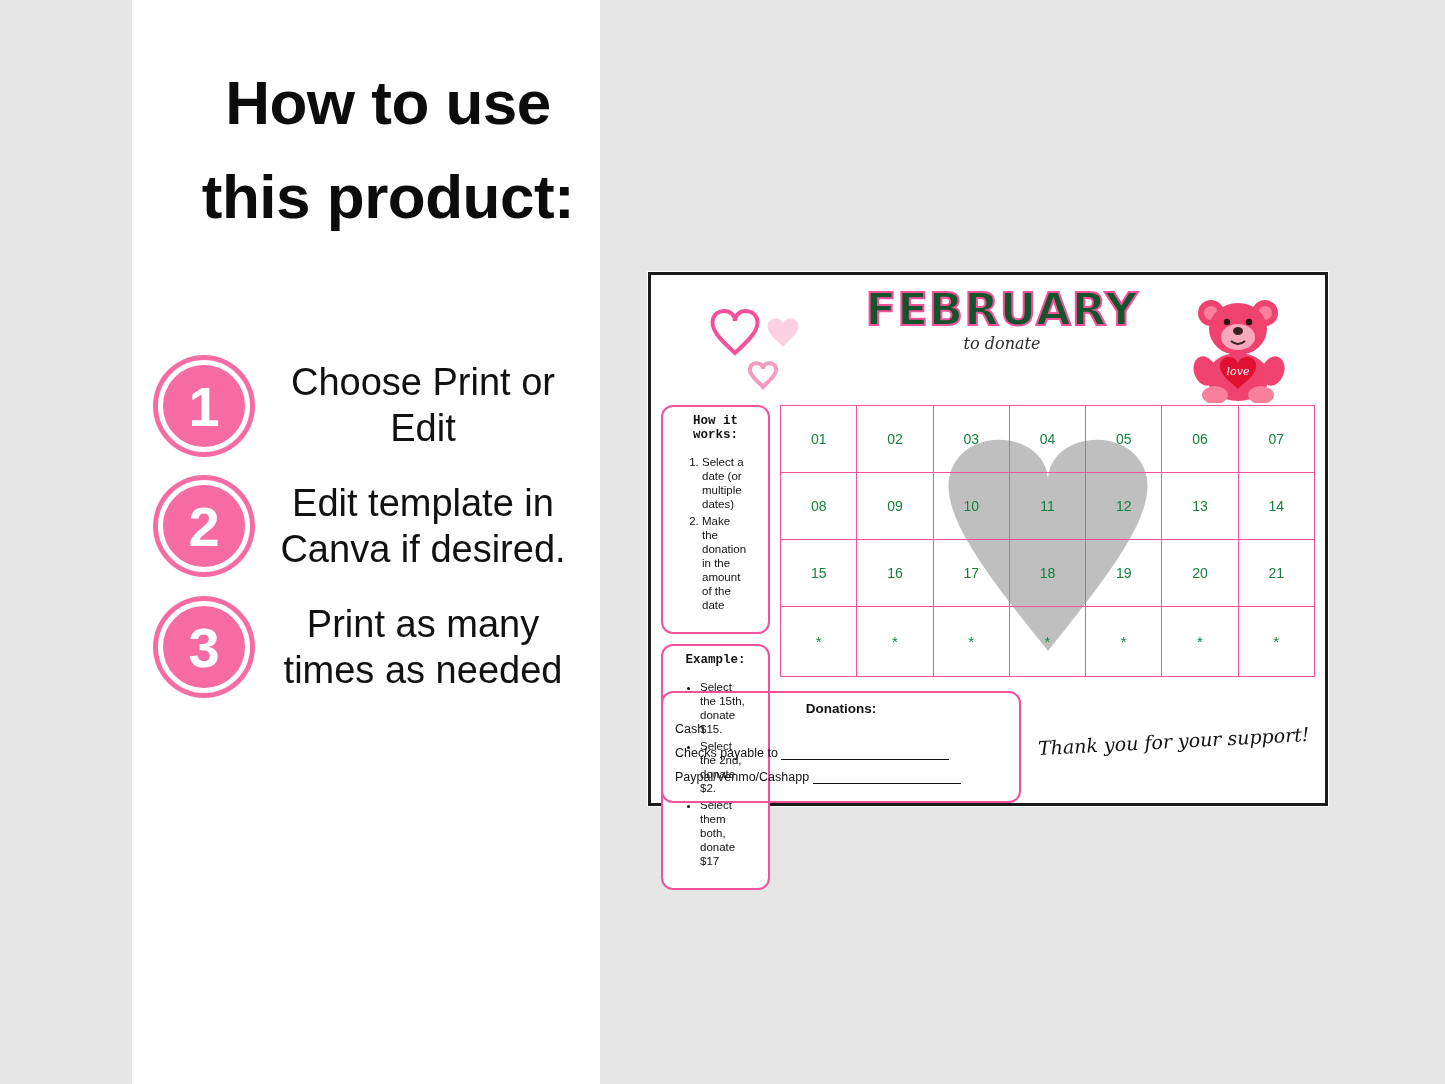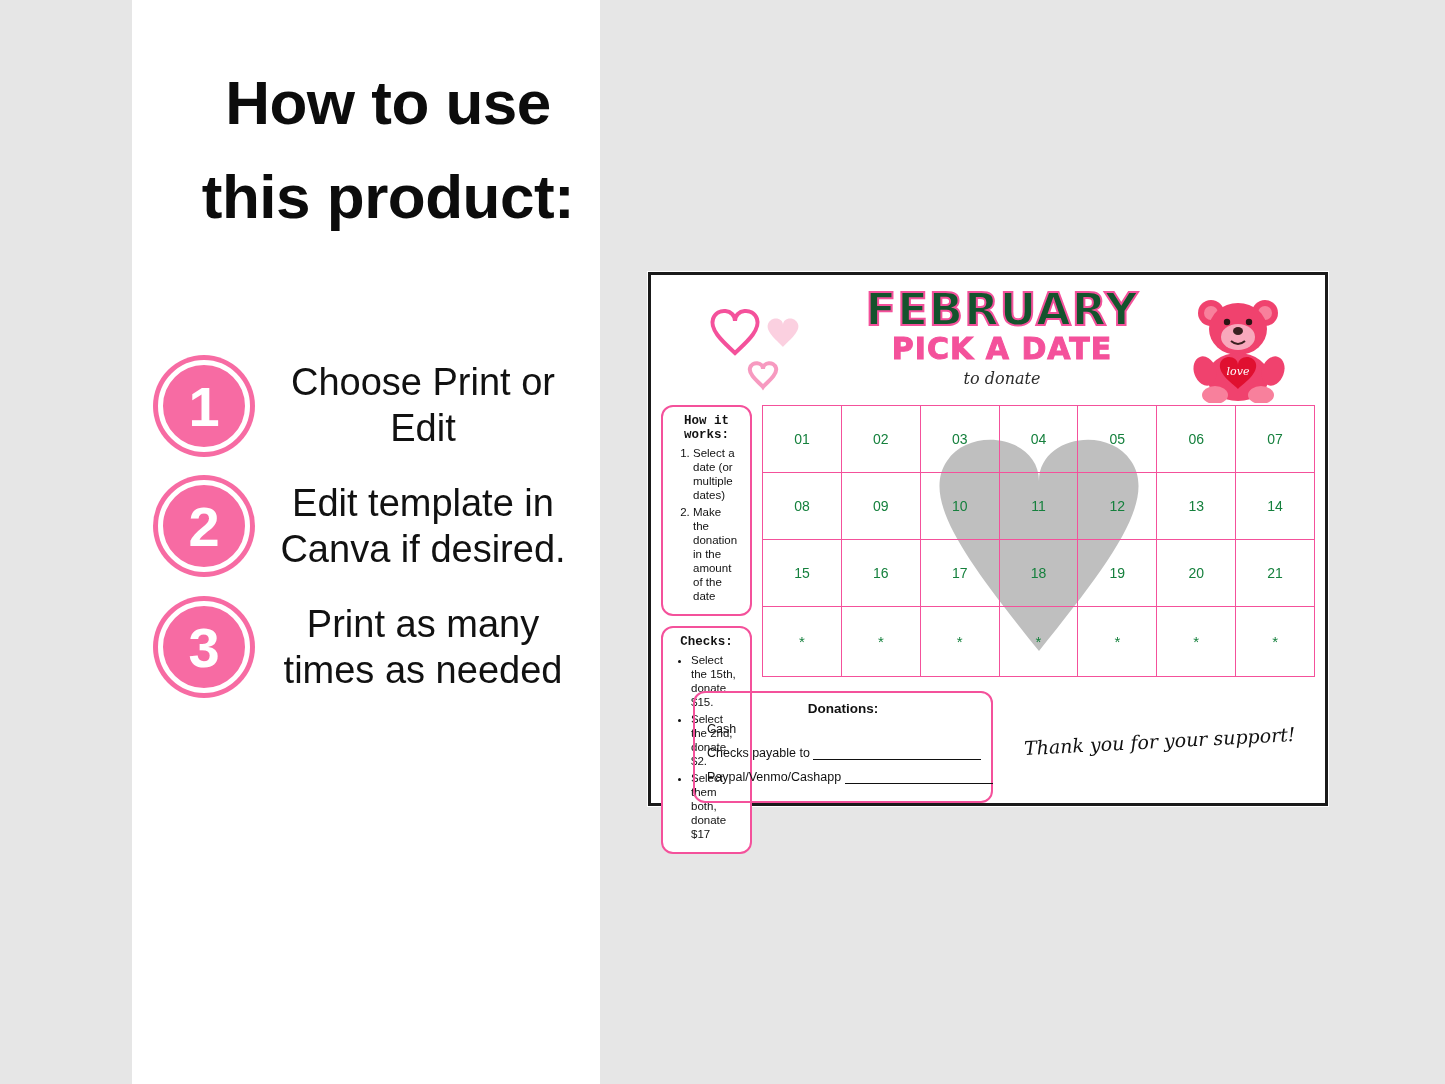--- a/index.html
+++ b/index.html
@@ -155,21 +155,21 @@
   }
   .box-title {
     text-align: center;
     font-weight: bold;
     font-size: 12.5px;
     color: #111;
     margin-bottom: 3px;
     font-family: Liberation Mono, monospace;
   }
   ol.works, ul.example {
-    margin: 4px;
+    margin: 13px;
     padding-left: 17px;
     font-size: 11.5px;
     line-height: 1.22;
     color: #111;
   }
   ol.works li, ul.example li { margin-bottom: 3px; }
   ul.example { padding-left: 15px; }
 
   .calendar {
     flex: 1 1 auto;
@@ -205,25 +205,24 @@
 
   
   .card-footer {
     position: relative;
     display: flex;
     gap: 12px;
     margin-top: 8px;
     height: 112px;
   }
   .donations {
-    width: 300px;
+    width: 360px;
     border: 2px solid #f4519b;
     border-radius: 12px;
     padding: 8px 12px;
-    margin-left: 32px;
   }
   .don-title {
     font-weight: bold;
     font-size: 13.5px;
     text-align: center;
     color: #111;
     margin-bottom: 6px;
   }
   .don-line {
     font-size: 12.5px;
@@ -287,21 +286,20 @@
       <div class="card-header">
 
         <svg class="hearts-deco" viewBox="0 0 120 100">
           <path d="M36 22 C36 10, 18 8, 14 20 C10 32, 28 46, 36 54 C44 46, 62 32, 58 20 C54 8, 36 10, 36 22 Z" fill="none" stroke="#f4519b" stroke-width="4"></path>
           <path d="M84 26 C84 18, 72 17, 69 25 C66 33, 80 43, 84 48 C88 43, 102 33, 99 25 C96 17, 84 18, 84 26 Z" fill="#fbd0e0"></path>
           <path d="M64 70 C64 63, 53 62, 51 69 C49 76, 62 85, 64 88 C66 85, 79 76, 77 69 C75 62, 64 63, 64 70 Z" fill="none" stroke="#f79ac0" stroke-width="4"></path>
         </svg>
 
         <div class="title-block">
           <div class="t-feb">FEBRUARY</div>
-          <div class="t-pick">PICK A DATE</div>
           <div class="t-donate">to donate</div>
         </div>
 
         <svg class="bear" viewBox="0 0 104 112">
           <circle cx="24" cy="22" r="13" fill="#f0426e"></circle>
           <circle cx="24" cy="22" r="7" fill="#f8809c"></circle>
           <circle cx="78" cy="22" r="13" fill="#f0426e"></circle>
           <circle cx="78" cy="22" r="7" fill="#f8809c"></circle>
           <ellipse cx="51" cy="38" rx="29" ry="26" fill="#f0426e"></ellipse>
           <ellipse cx="51" cy="46" rx="17" ry="13" fill="#f8a8bc"></ellipse>
@@ -326,21 +324,21 @@
 
           <div class="pink-box">
             <div class="box-title">How it works:</div>
             <ol class="works">
               <li>Select a date (or multiple dates)</li>
               <li>Make the donation in the amount of the date</li>
             </ol>
           </div>
 
           <div class="pink-box">
-            <div class="box-title">Checks:</div>
+            <div class="box-title">Example:</div>
             <ul class="example">
               <li>Select the 15th, donate $15.</li>
               <li>Select the 2nd, donate $2.</li>
               <li>Select them both, donate $17</li>
             </ul>
           </div>
 
         </div>
 
         <div class="calendar">

